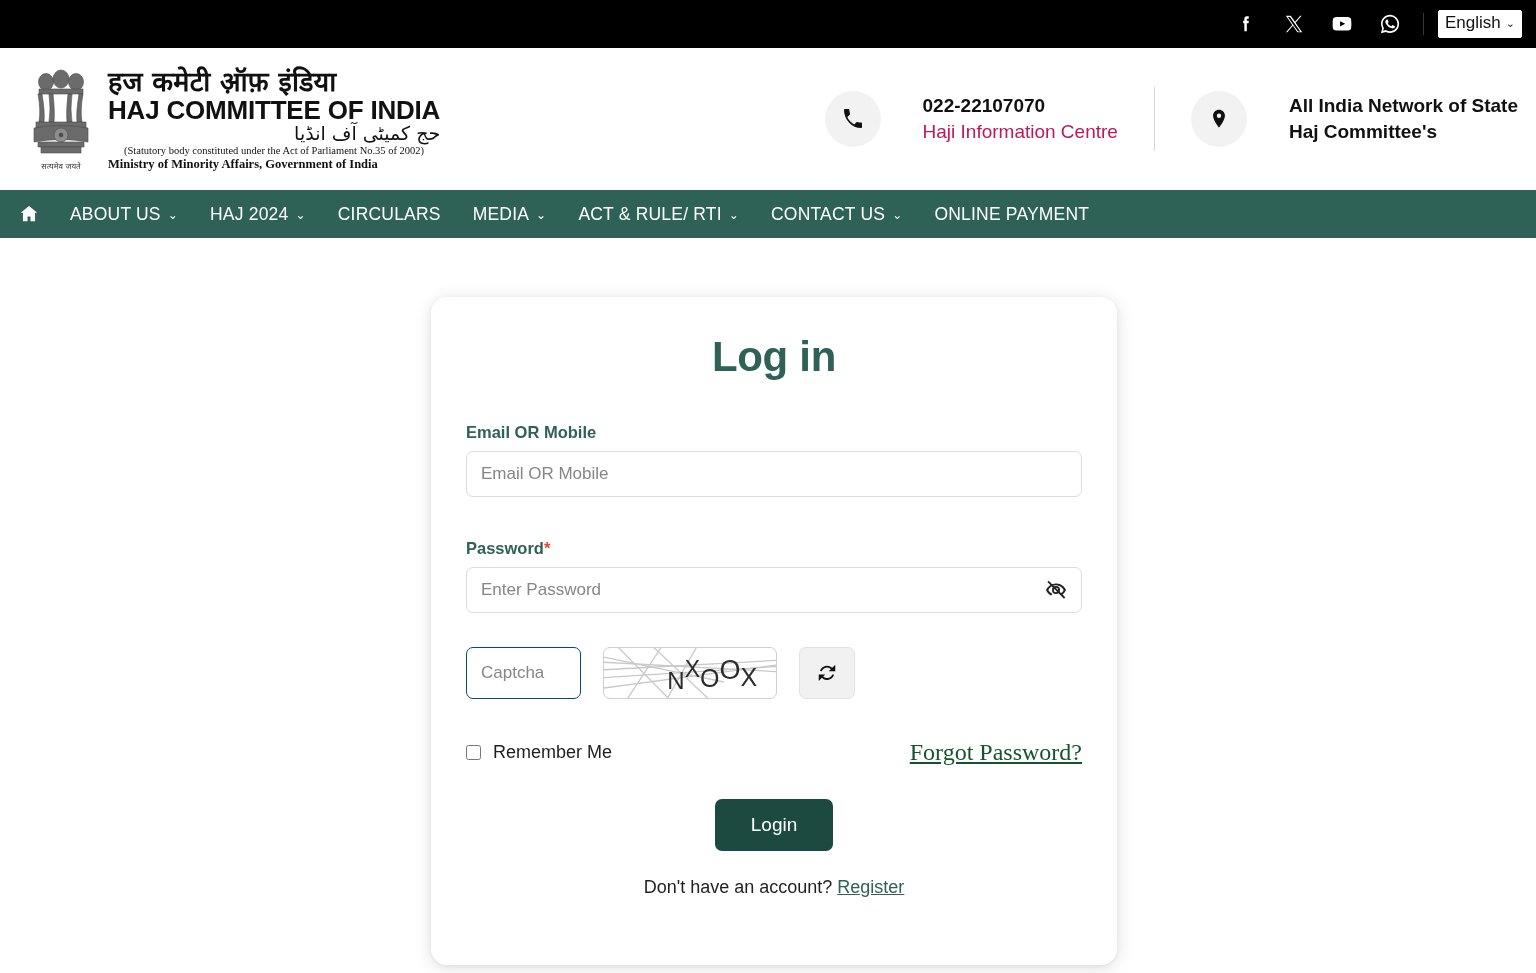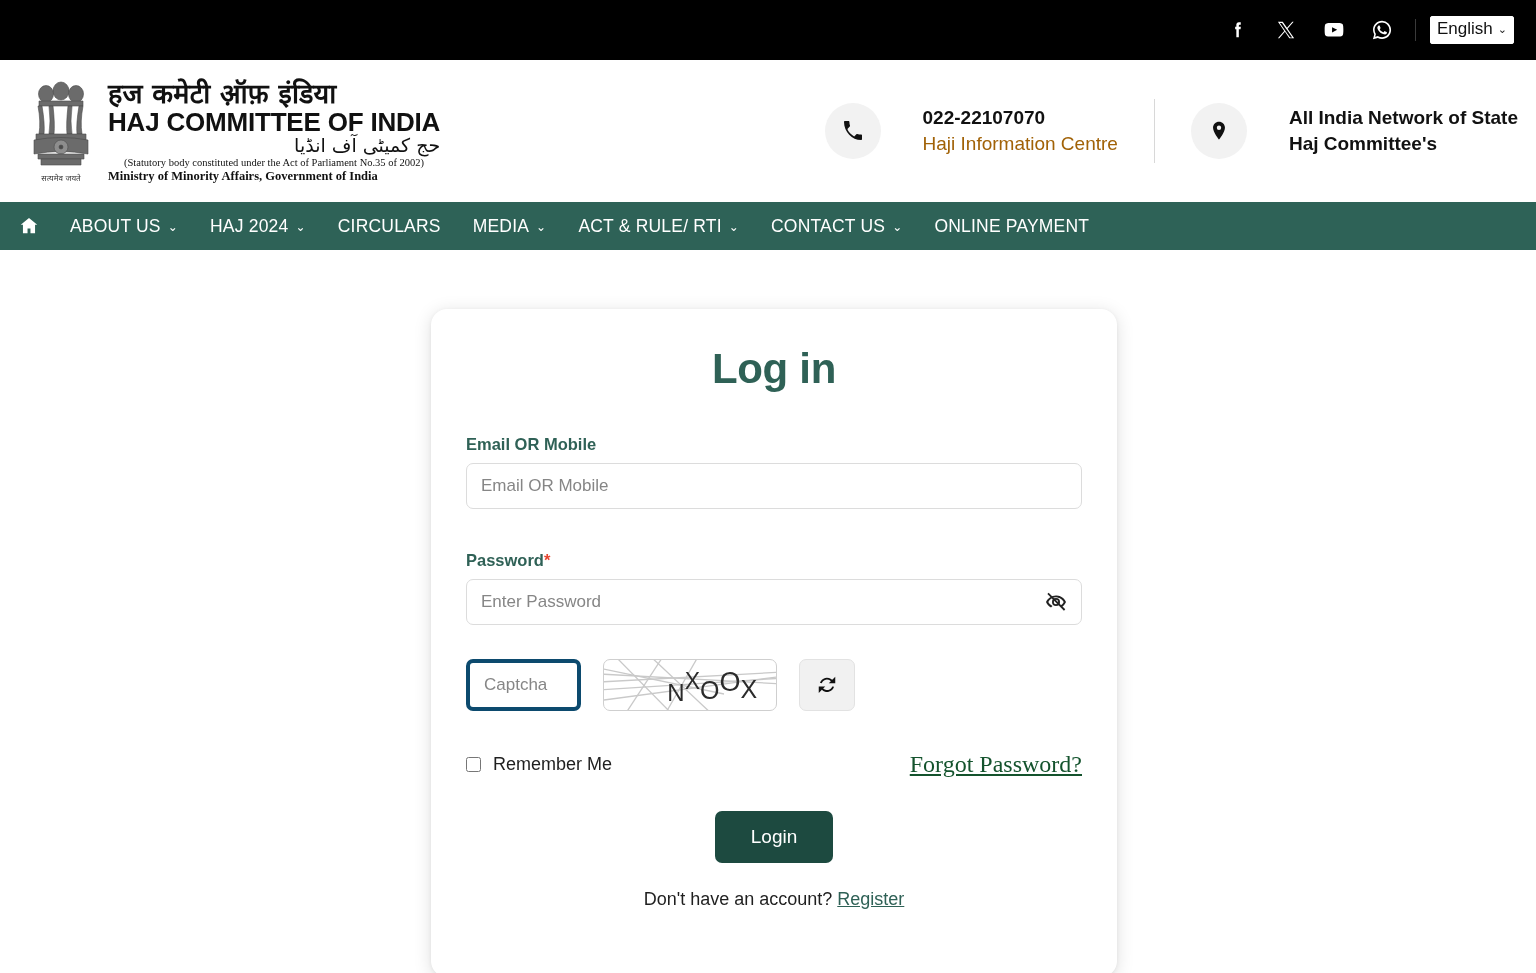--- a/index.html
+++ b/index.html
@@ -7,26 +7,26 @@
   body {
     width: 1536px;
     height: 973px;
     background: #ffffff;
     font-family: "Liberation Sans", sans-serif;
     overflow: hidden;
   }
 
   
   .topbar {
-    height: 60px;
+    height: 48px;
     background: #000000;
     display: flex;
     align-items: center;
     justify-content: flex-end;
-    padding-right: 22px;
+    padding-right: 14px;
   }
   .social-list { display: flex; align-items: center; gap: 26px; }
   .social-icon {
     width: 22px; height: 22px;
     display: flex; align-items: center; justify-content: center;
     color: #ffffff;
     cursor: pointer;
   }
   .social-icon svg { display: block; fill: #ffffff; }
   .topbar-divider {
@@ -95,21 +95,21 @@
   .contact-block { display: flex; align-items: center; gap: 18px; }
   .contact-circle {
     width: 56px; height: 56px; border-radius: 50%;
     background: #f2f2f2;
     display: flex; align-items: center; justify-content: center;
     flex: 0 0 auto;
   }
   .contact-circle svg { display: block; fill: #111; }
   .contact-lines { display: flex; flex-direction: column; line-height: 1.35; margin-left: 24px; }
   .contact-strong { font-size: 19px; font-weight: bold; color: #111; }
-  .contact-weak { font-size: 19px; color: #a16207; }
+  .contact-weak { font-size: 19px; color: #be185d; }
   .contact-strong2 { font-size: 19px; font-weight: bold; color: #111; }
   .header-sep { width: 1px; height: 64px; background: #d8d8d8; margin: 0 36px; }
 
   
   .nav {
     height: 48px;
     background: #2e6257;
     display: flex;
     align-items: center;
     padding-left: 18px;
@@ -194,21 +194,21 @@
 
   .captcha-row {
     display: flex;
     align-items: center;
     gap: 22px;
     margin-top: 34px;
   }
   .captcha-input {
     width: 115px;
     height: 52px;
-    border: 4px solid #0c4a6e;
+    border: 1px solid #0c4a6e;
     border-radius: 7px;
     padding: 0 14px;
     font-size: 17px;
     font-family: "Liberation Sans", sans-serif;
     color: #222;
     outline: none;
     background: #ffffff;
   }
   .captcha-input::placeholder { color: #868686; }
   .captcha-img {

